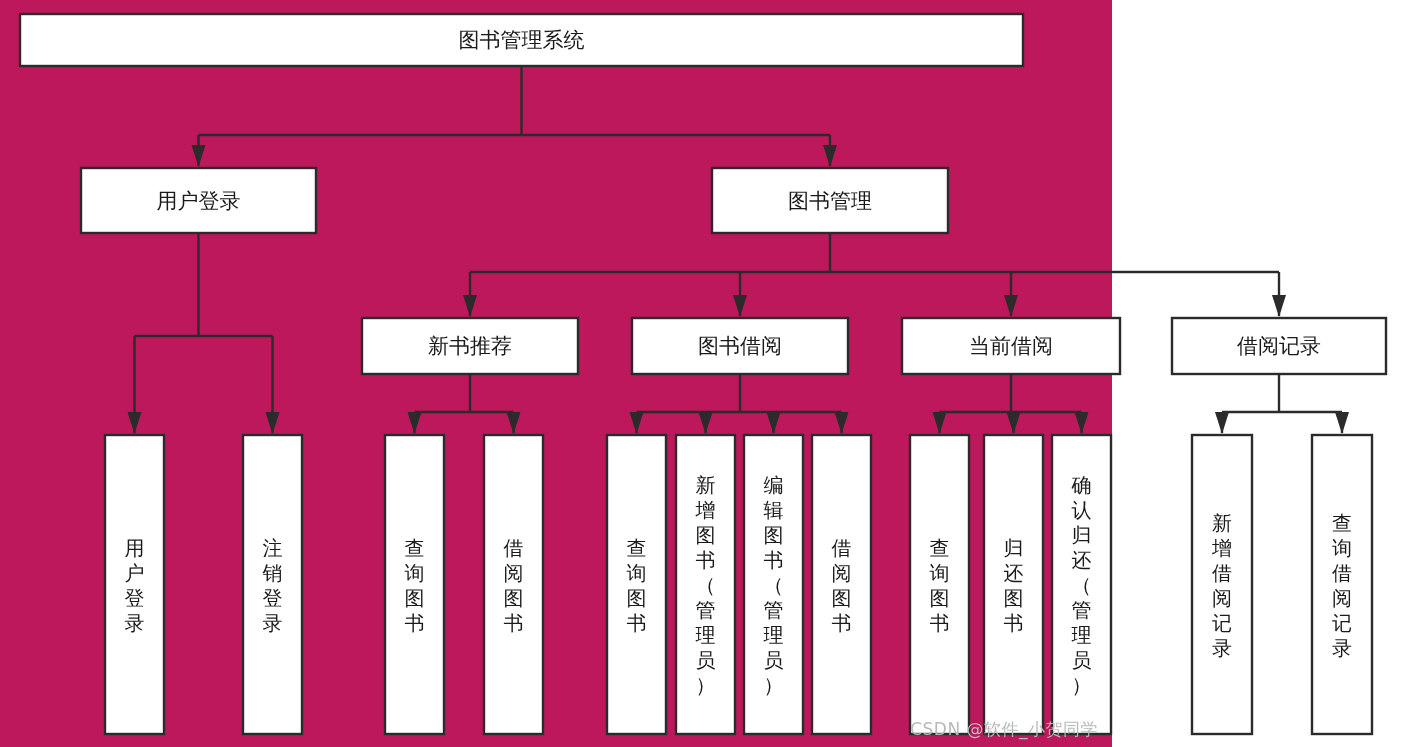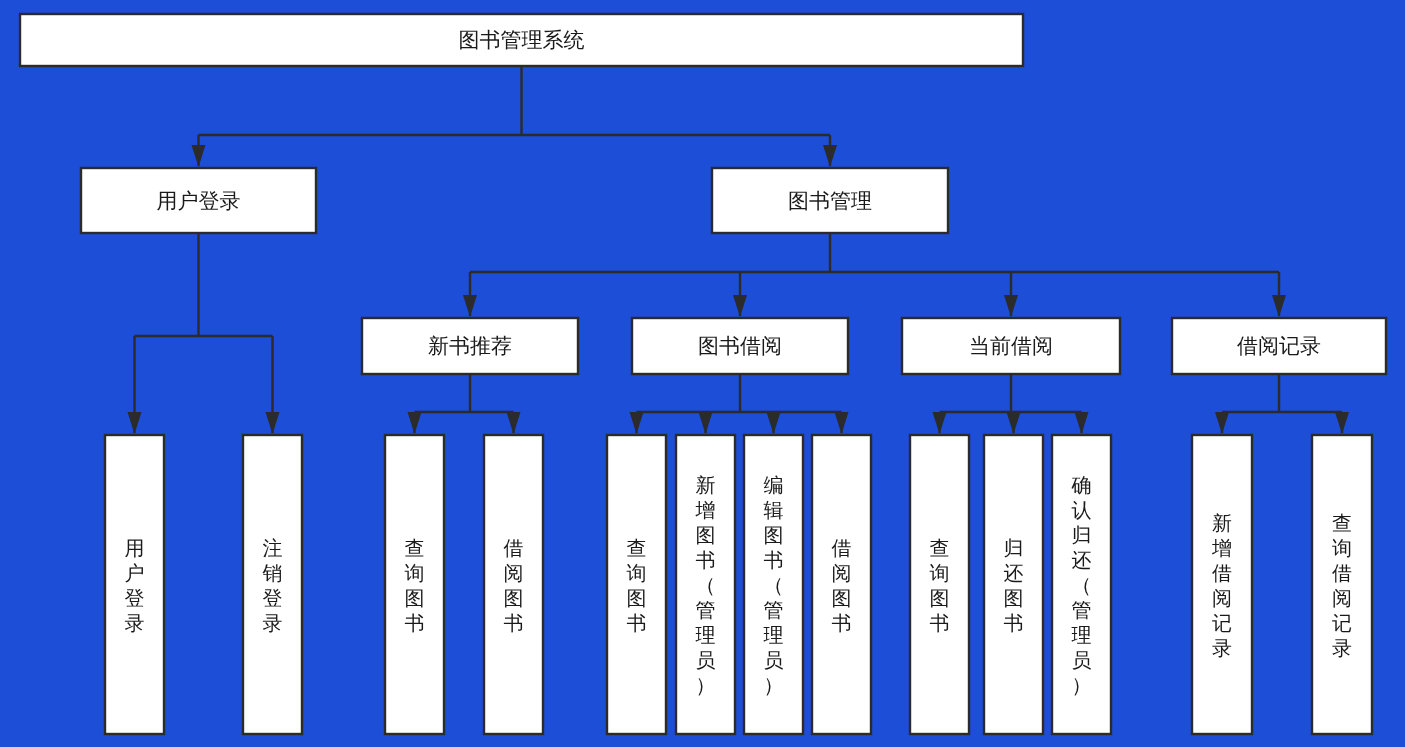--- a/index.html
+++ b/index.html
@@ -8,23 +8,23 @@
     background: #ffffff;
   }
   body {
     width: 1405px;
     height: 747px;
     font-family: "DejaVu Sans", "Liberation Sans", sans-serif;
     overflow: hidden;
   }
   #diagram-root {
     position: relative;
-    width: 1405px;
+    width: 1112px;
     height: 747px;
-    background: #1d4ed8;
+    background: #be185d;
   }
   svg.flow {
     position: absolute;
     left: 0;
     top: 0;
     width: 1405px;
     height: 747px;
     display: block;
   }
   .node-rect {
@@ -202,13 +202,14 @@
         <g>
           <rect x="1192" y="435" width="60" height="299" class="node-rect" rx="0"></rect>
           <text x="1222" y="529.5" class="node-label-v"><tspan x="1222" dy="0">新</tspan><tspan x="1222" dy="25">增</tspan><tspan x="1222" dy="25">借</tspan><tspan x="1222" dy="25">阅</tspan><tspan x="1222" dy="25">记</tspan><tspan x="1222" dy="25">录</tspan></text>
         </g>
         <g>
           <rect x="1312" y="435" width="60" height="299" class="node-rect" rx="0"></rect>
           <text x="1342" y="529.5" class="node-label-v"><tspan x="1342" dy="0">查</tspan><tspan x="1342" dy="25">询</tspan><tspan x="1342" dy="25">借</tspan><tspan x="1342" dy="25">阅</tspan><tspan x="1342" dy="25">记</tspan><tspan x="1342" dy="25">录</tspan></text>
         </g>
       </g>
   </svg>
+  <div class="watermark">CSDN @软件_小贺同学</div>
 </div>
 
 </body></html>

